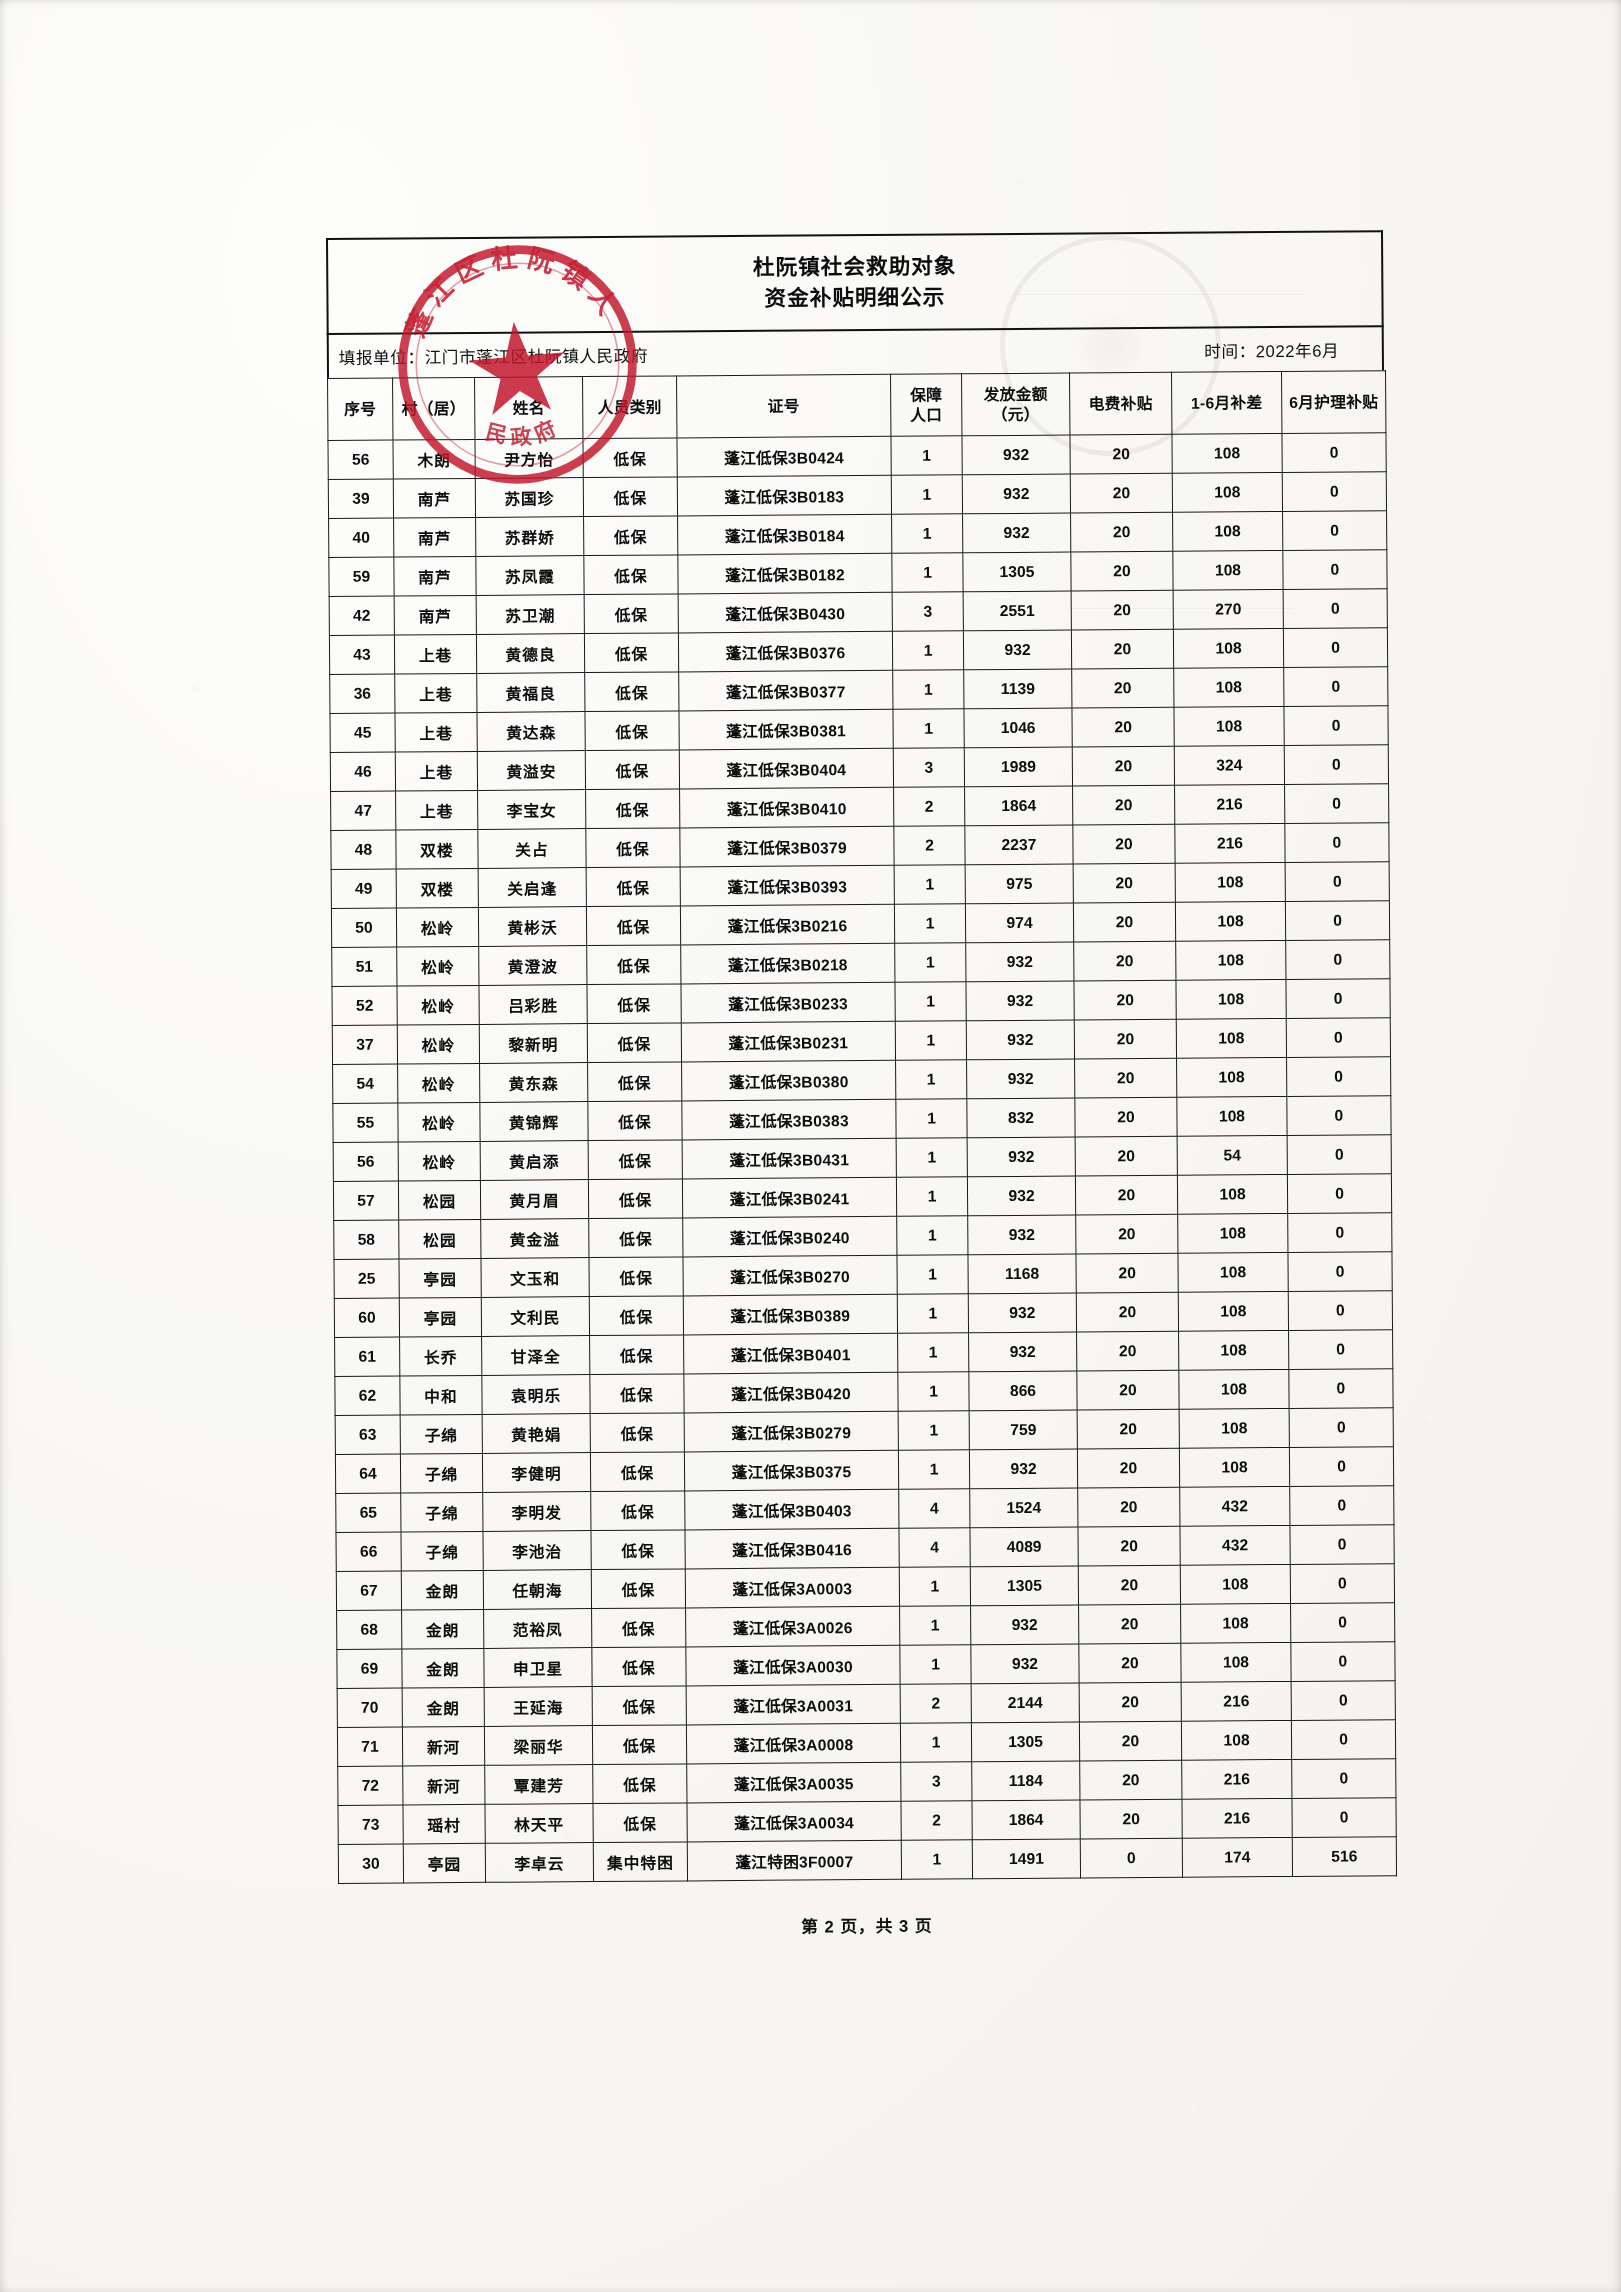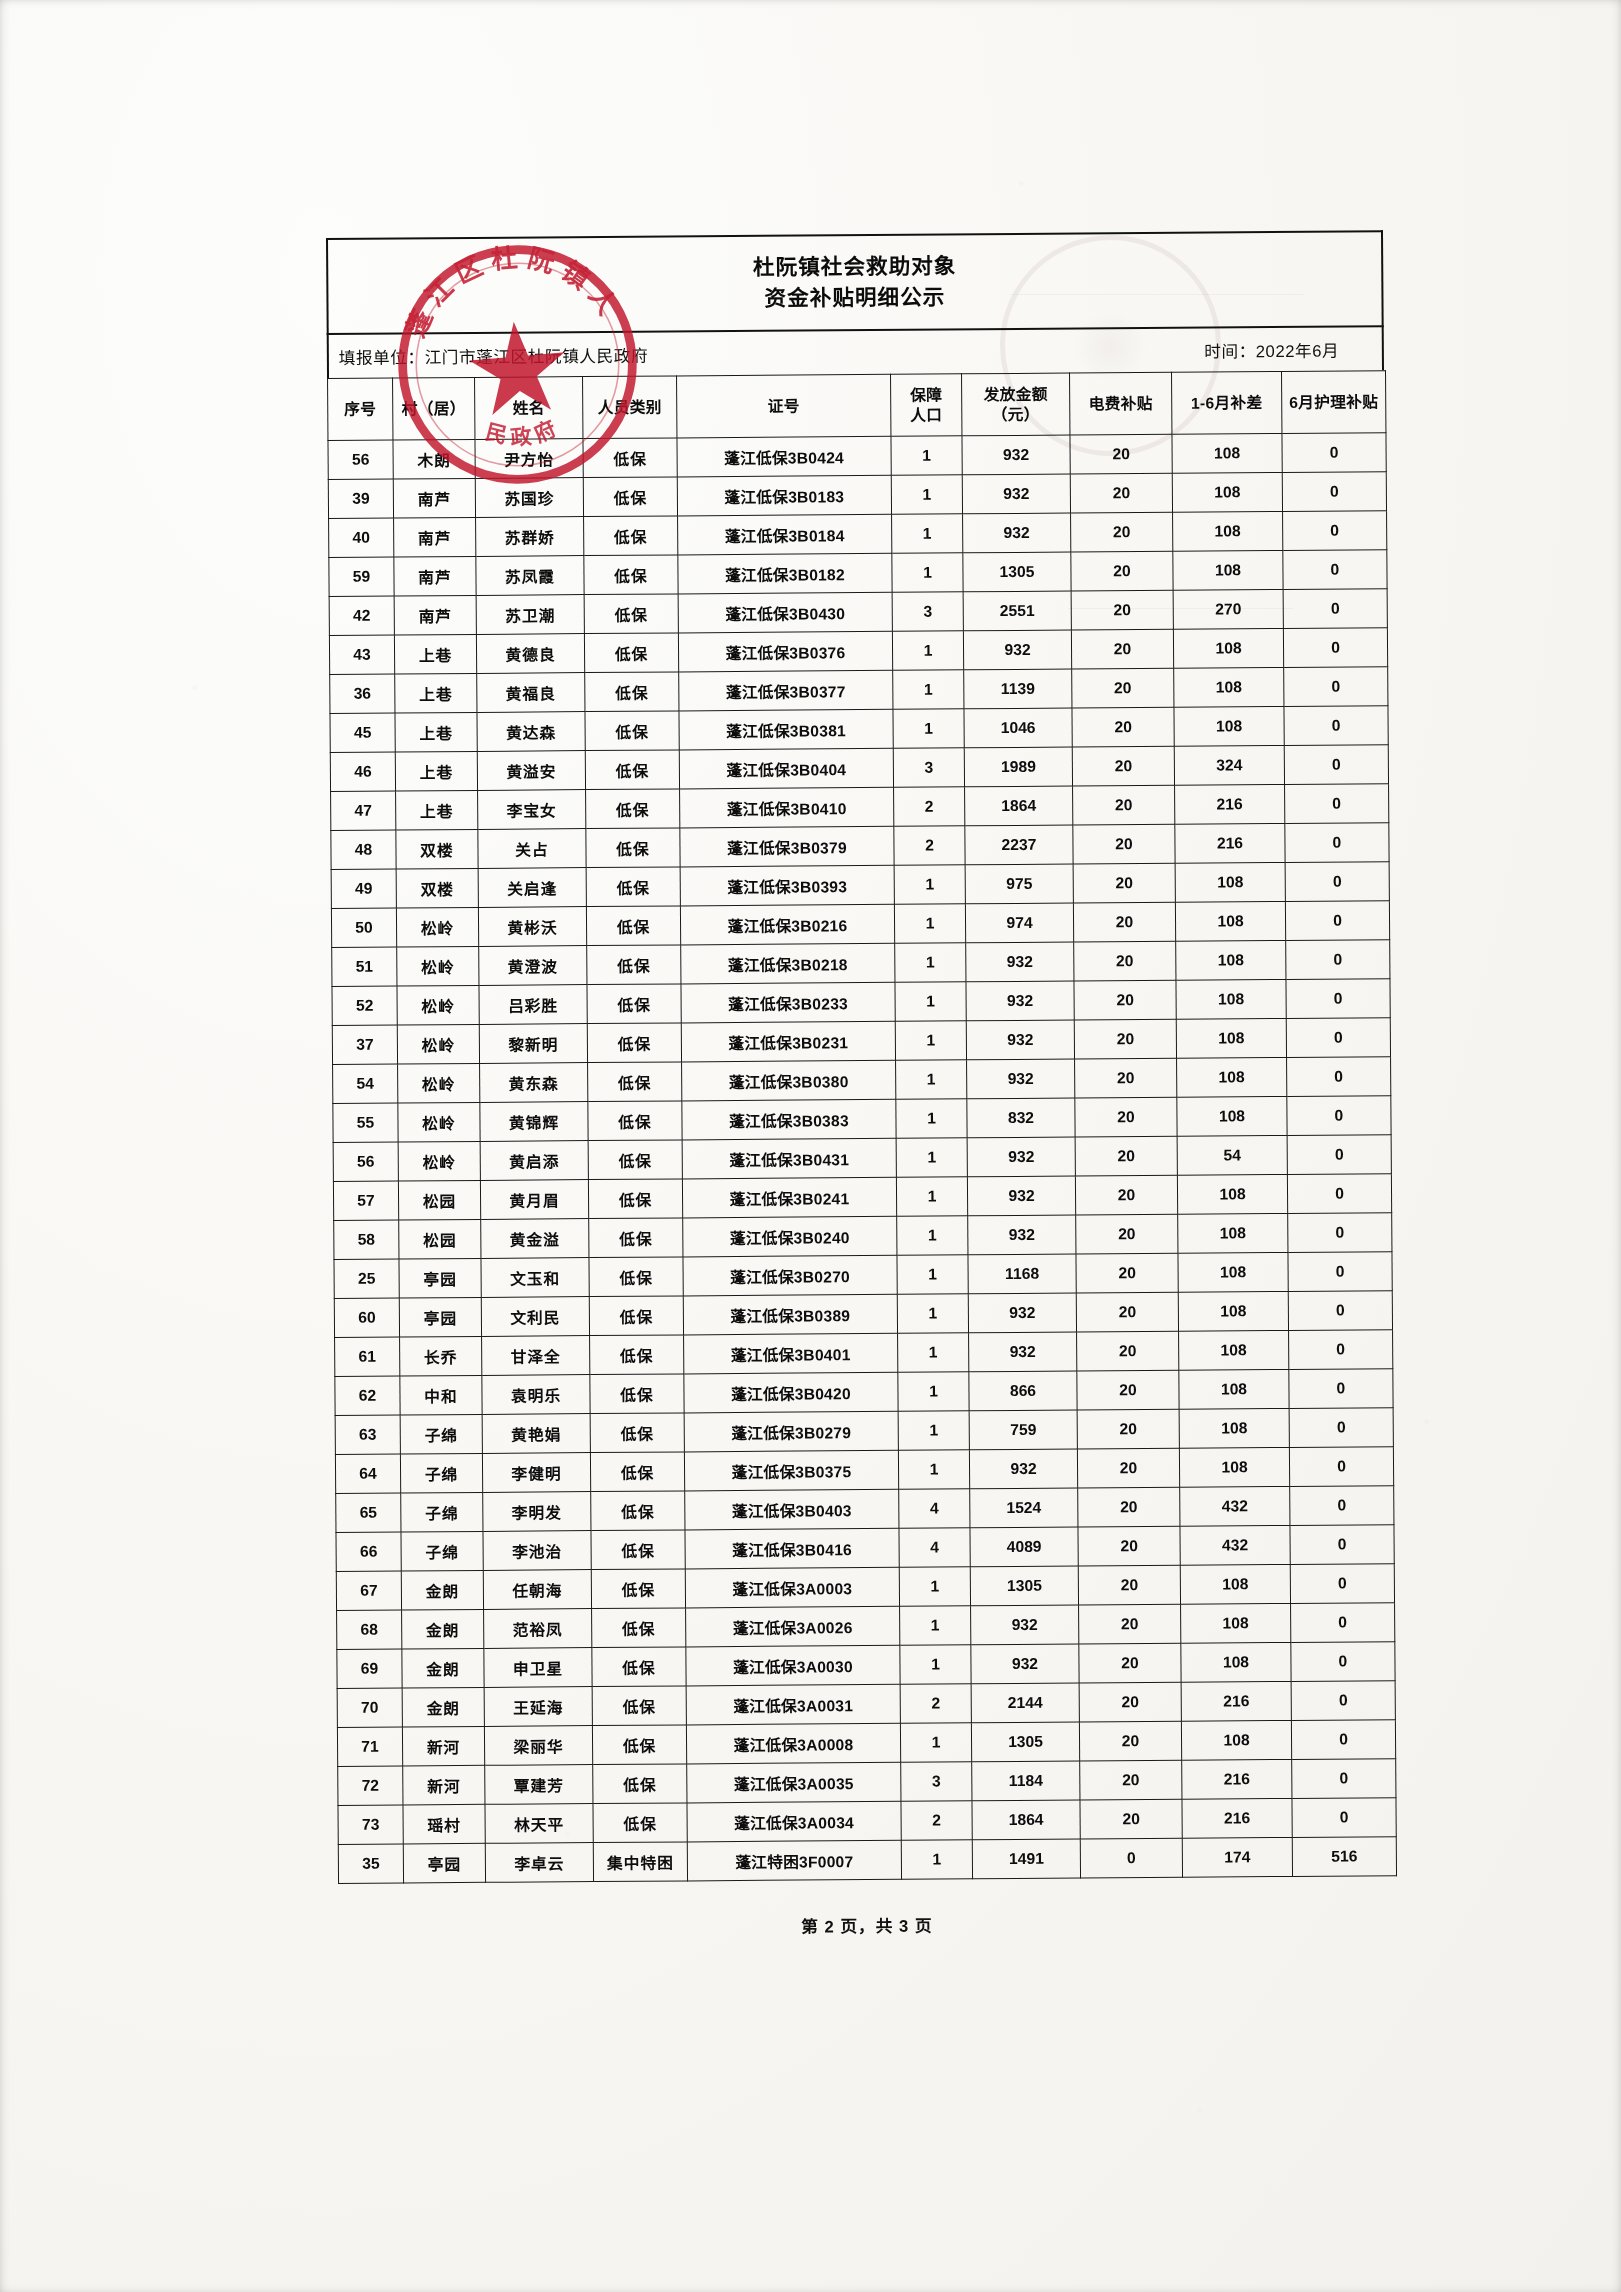--- a/index.html
+++ b/index.html
@@ -650,21 +650,21 @@
           <td class="c-name">林天平</td>
           <td class="c-cat">低保</td>
           <td class="c-id">蓬江低保3A0034</td>
           <td class="c-pop">2</td>
           <td class="c-amt">1864</td>
           <td class="c-ele">20</td>
           <td class="c-diff">216</td>
           <td class="c-care">0</td>
         </tr>
         <tr>
-          <td class="c-idx">35</td>
+          <td class="c-idx">30</td>
           <td class="c-vill">亭园</td>
           <td class="c-name">李卓云</td>
           <td class="c-cat">集中特困</td>
           <td class="c-id">蓬江特困3F0007</td>
           <td class="c-pop">1</td>
           <td class="c-amt">1491</td>
           <td class="c-ele">0</td>
           <td class="c-diff">174</td>
           <td class="c-care">516</td>
         </tr>

